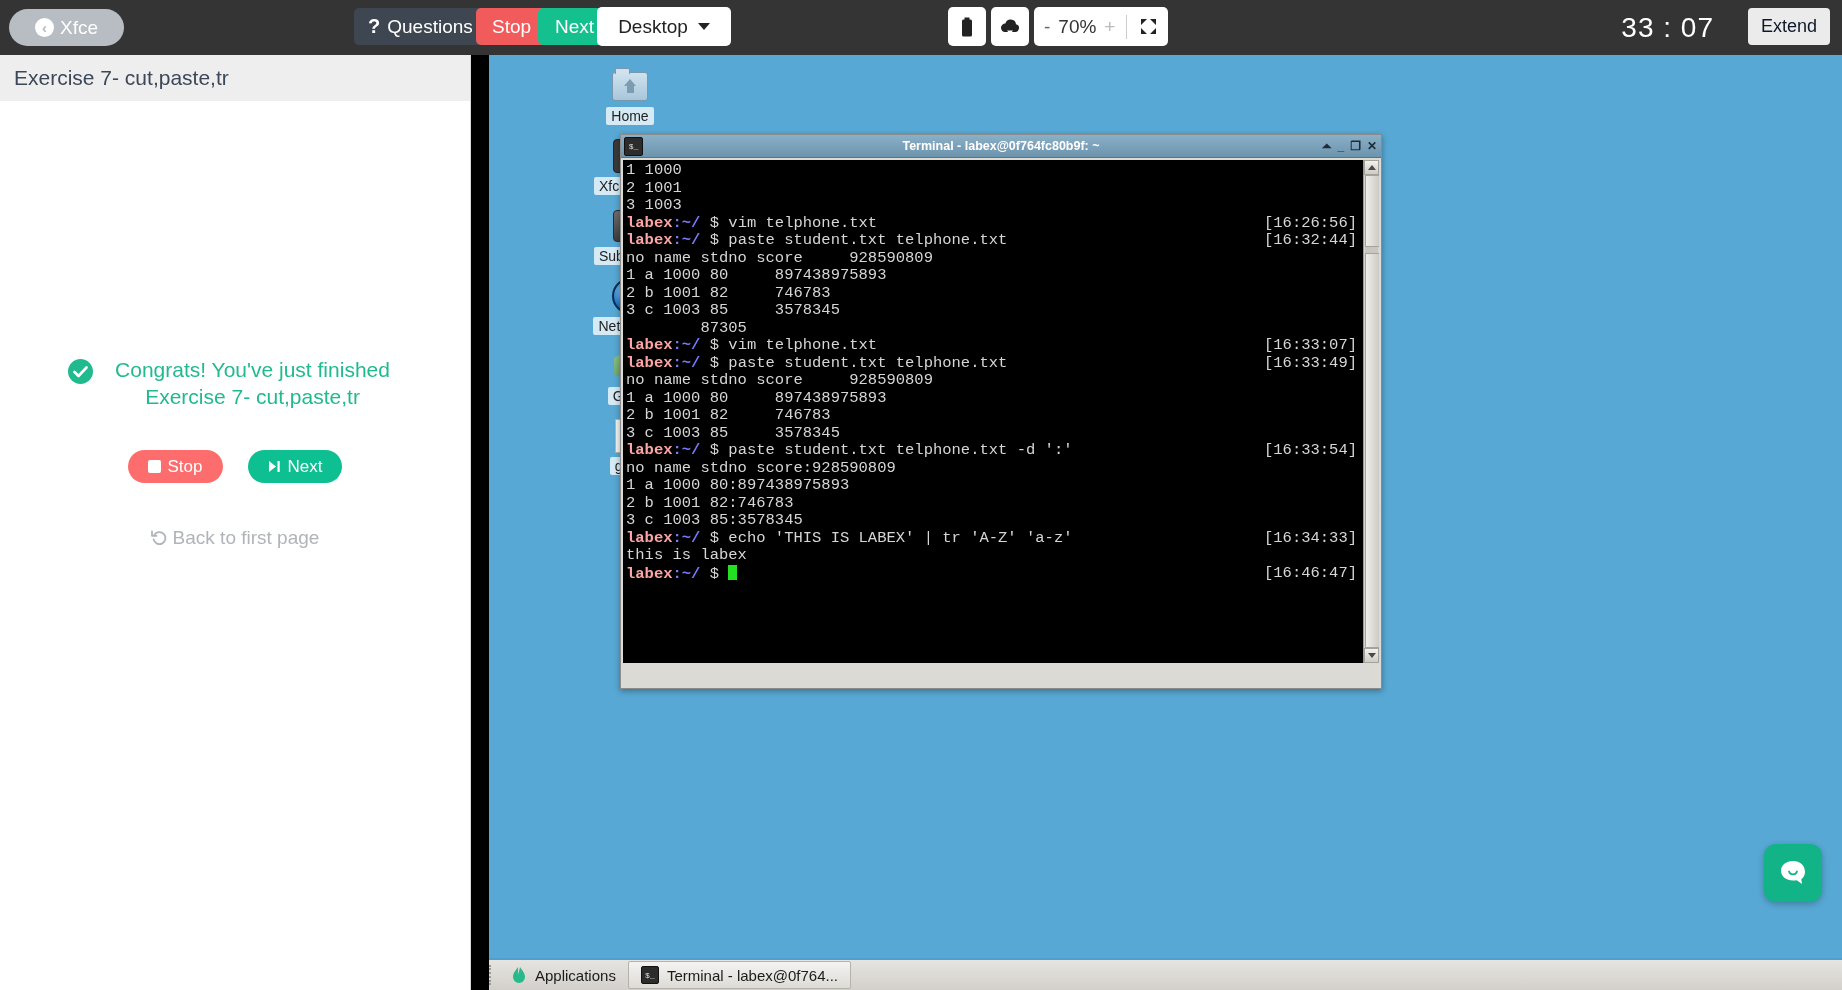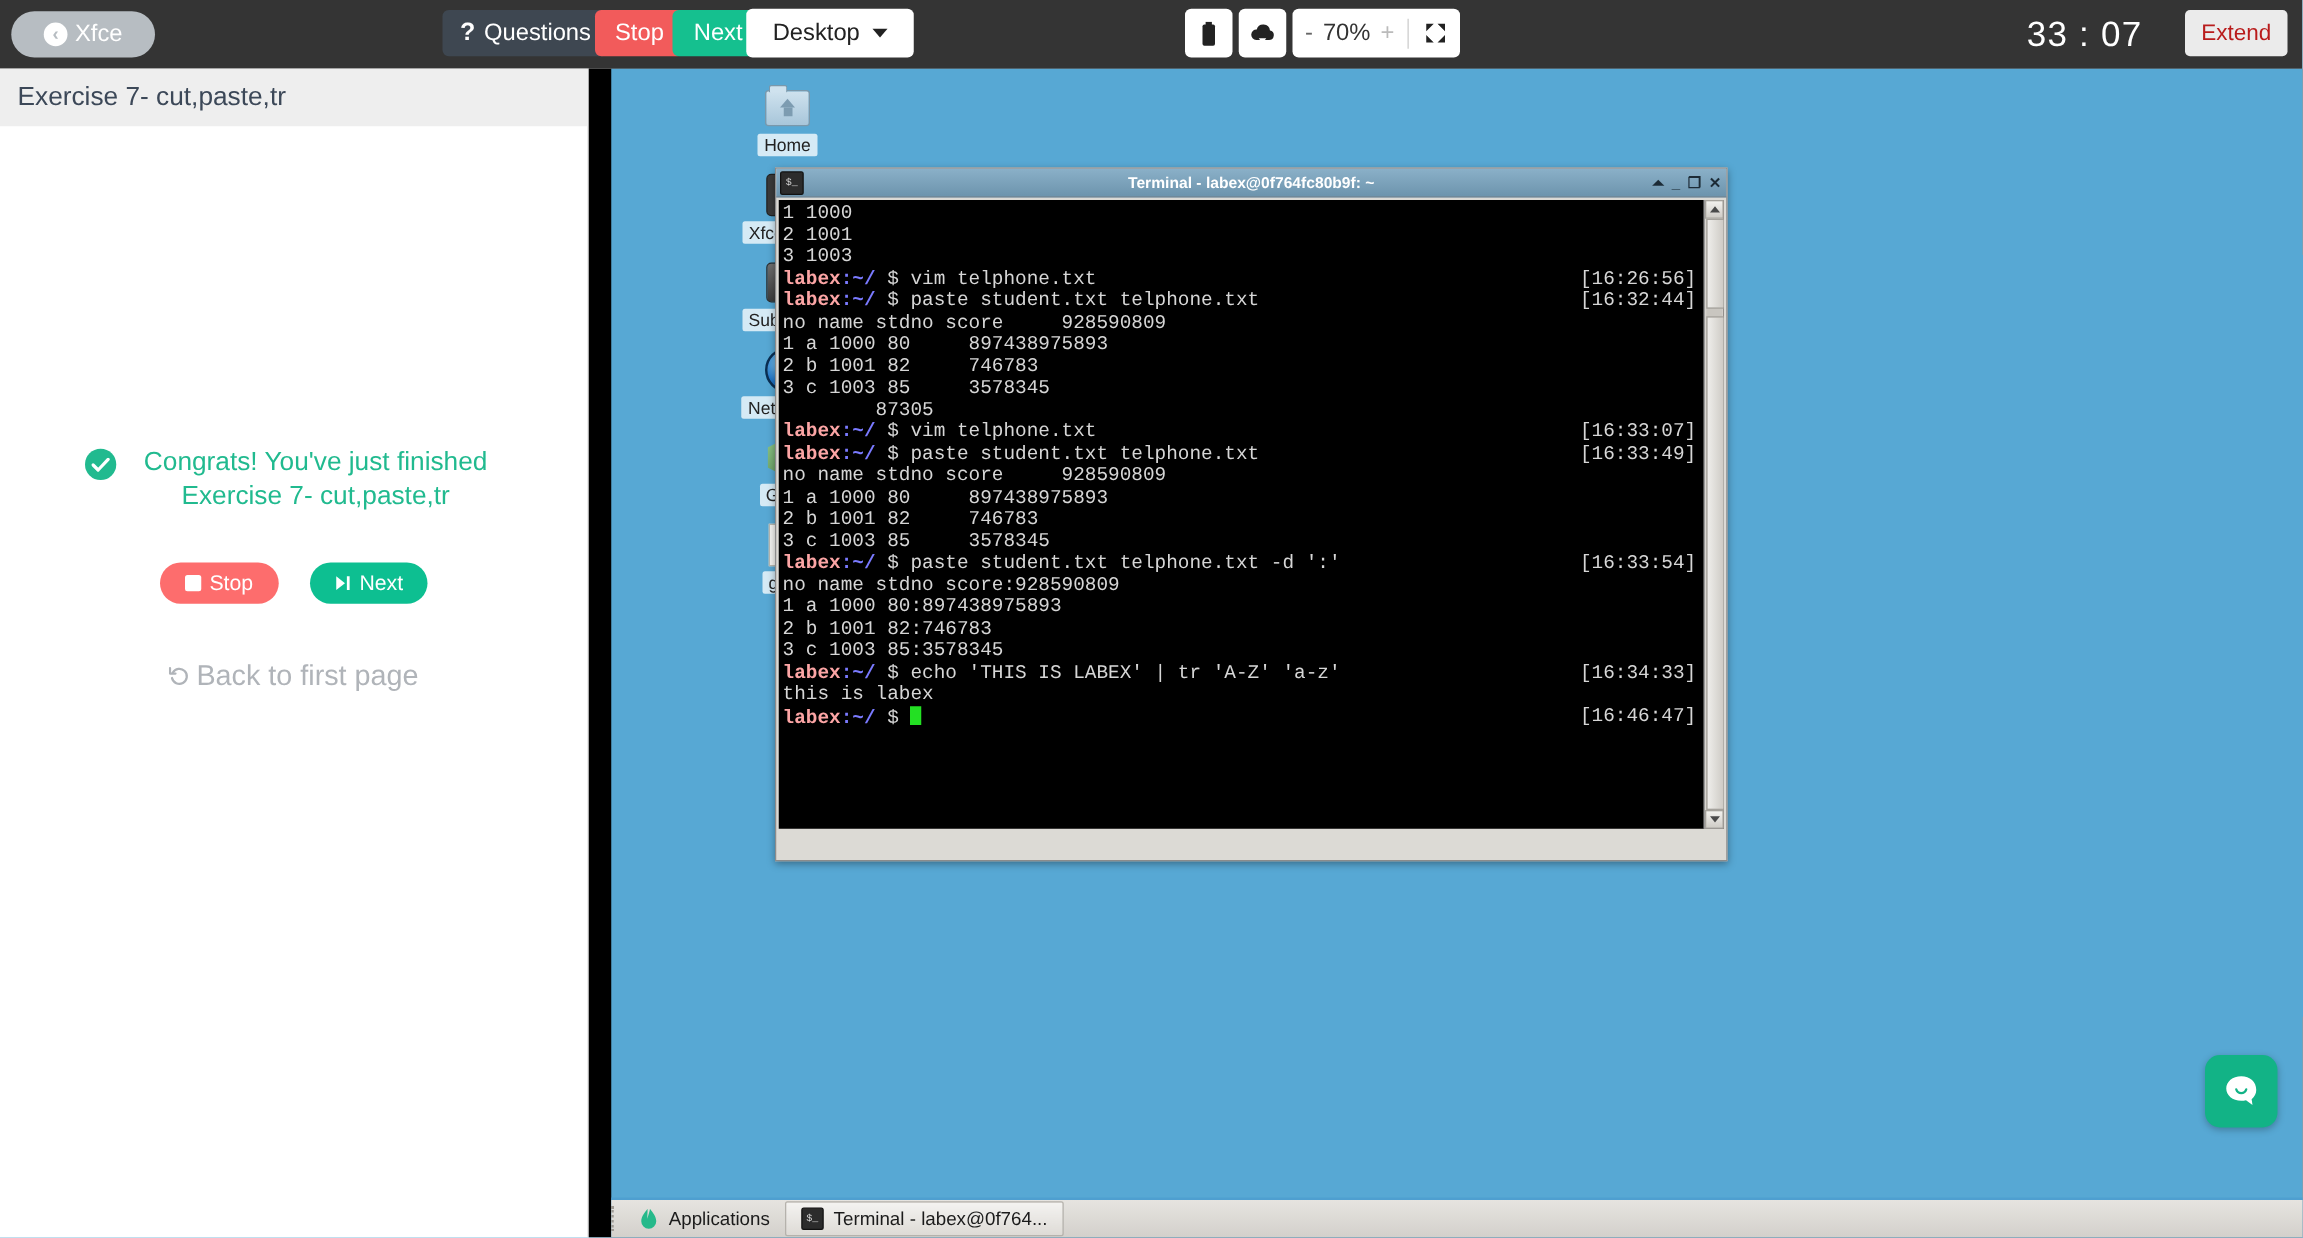--- a/index.html
+++ b/index.html
@@ -71,21 +71,21 @@
   .zm-val{color:#333;}
   .zm-sep{width:1px;height:24px;background:#ccc;margin:0 3px;}
   .zm-expand{display:flex;align-items:center;justify-content:center;width:24px;cursor:pointer;}
 
   .tb-timer{
     position:absolute;right:128px;top:0;height:55px;
     display:flex;align-items:center;color:#ffffff;font-size:28px;letter-spacing:1px;
   }
   .tb-extend{
     position:absolute;right:12px;top:8px;height:37px;
-    background:#ebebeb;color:#b91c1c;border-radius:4px;
+    background:#ebebeb;color:#0f172a;border-radius:4px;
     display:flex;align-items:center;justify-content:flex-end;padding:0 13px;font-size:18px;cursor:pointer;
   }
 
   
   .leftpanel{
     position:absolute;left:0;top:55px;width:470px;height:935px;
     background:#ffffff;border-right:1px solid #d9d9d9;
   }
   .lp-header{
     height:46px;background:#eeeeee;display:flex;align-items:center;
@@ -114,21 +114,21 @@
     background:#fd6d6d;color:#fff;border-radius:20px;height:33px;
     display:flex;align-items:center;gap:7px;padding:0 20px;font-size:17px;cursor:pointer;
   }
   .btn-next{
     background:#0dbf91;color:#fff;border-radius:20px;height:33px;
     display:flex;align-items:center;gap:7px;padding:0 20px;font-size:17px;cursor:pointer;
   }
   .sq-icon{width:13px;height:13px;background:#fff;border-radius:2px;}
   .backfirst{
     margin-top:44px;display:flex;align-items:center;gap:6px;
-    color:#b0b4b9;font-size:23px;cursor:pointer;
+    color:#b0b4b9;font-size:19px;cursor:pointer;
   }
 
   
   .vmwrap{
     position:absolute;left:471px;top:55px;width:1371px;height:935px;
     background:#000000;
   }
   .desktop{
     position:absolute;left:18px;top:0px;width:1353px;height:935px;
     background:#57a8d4;

